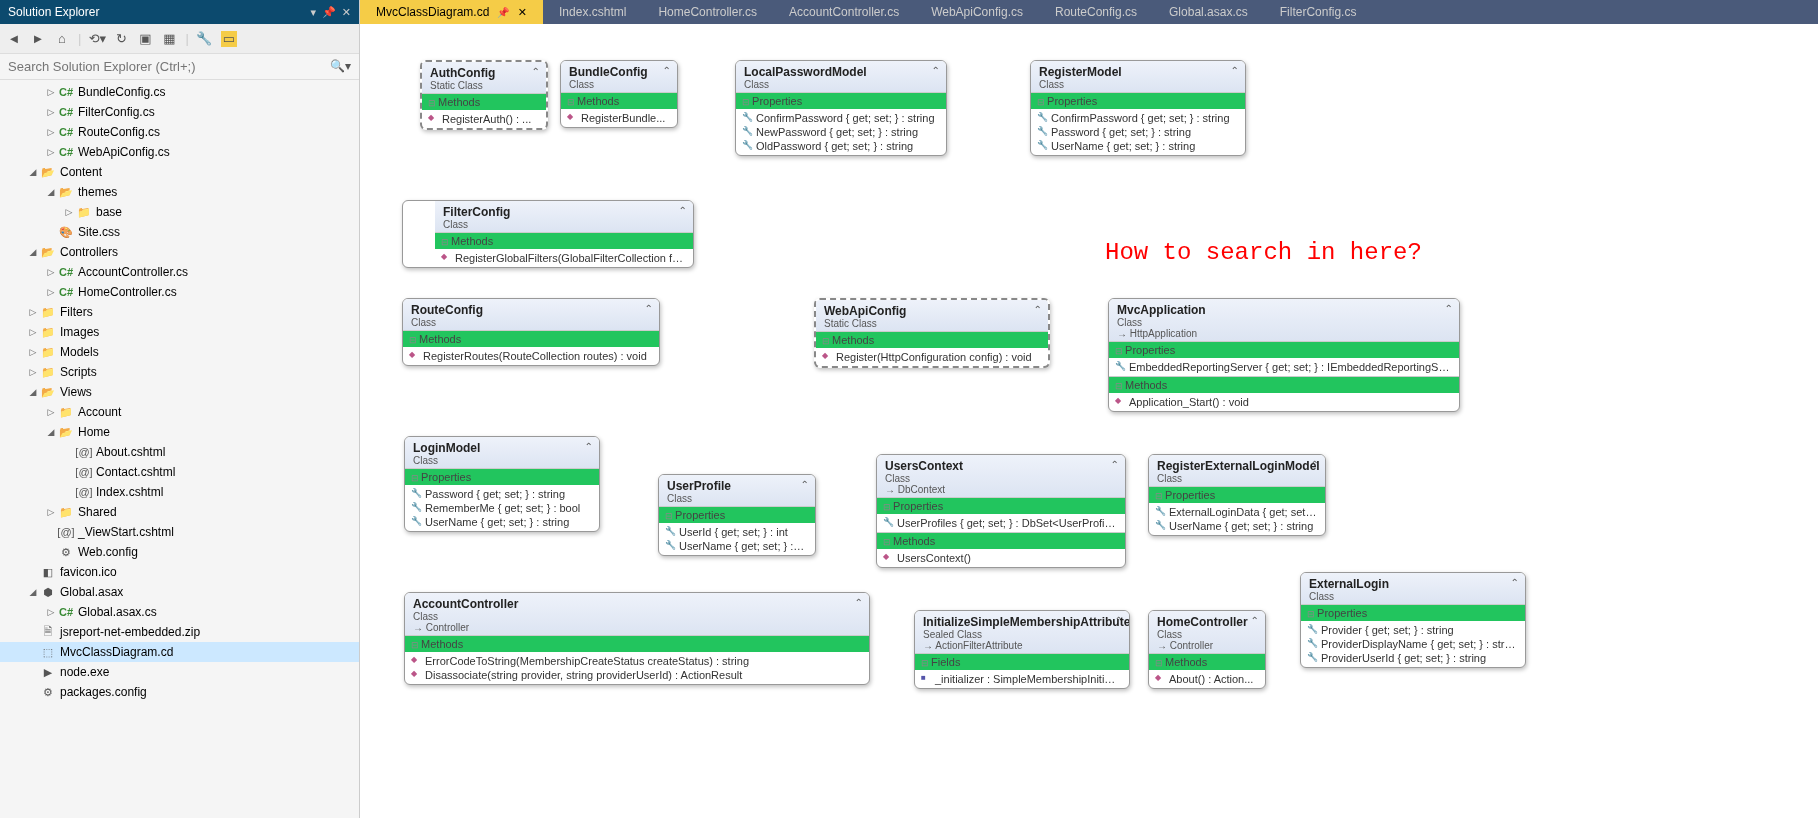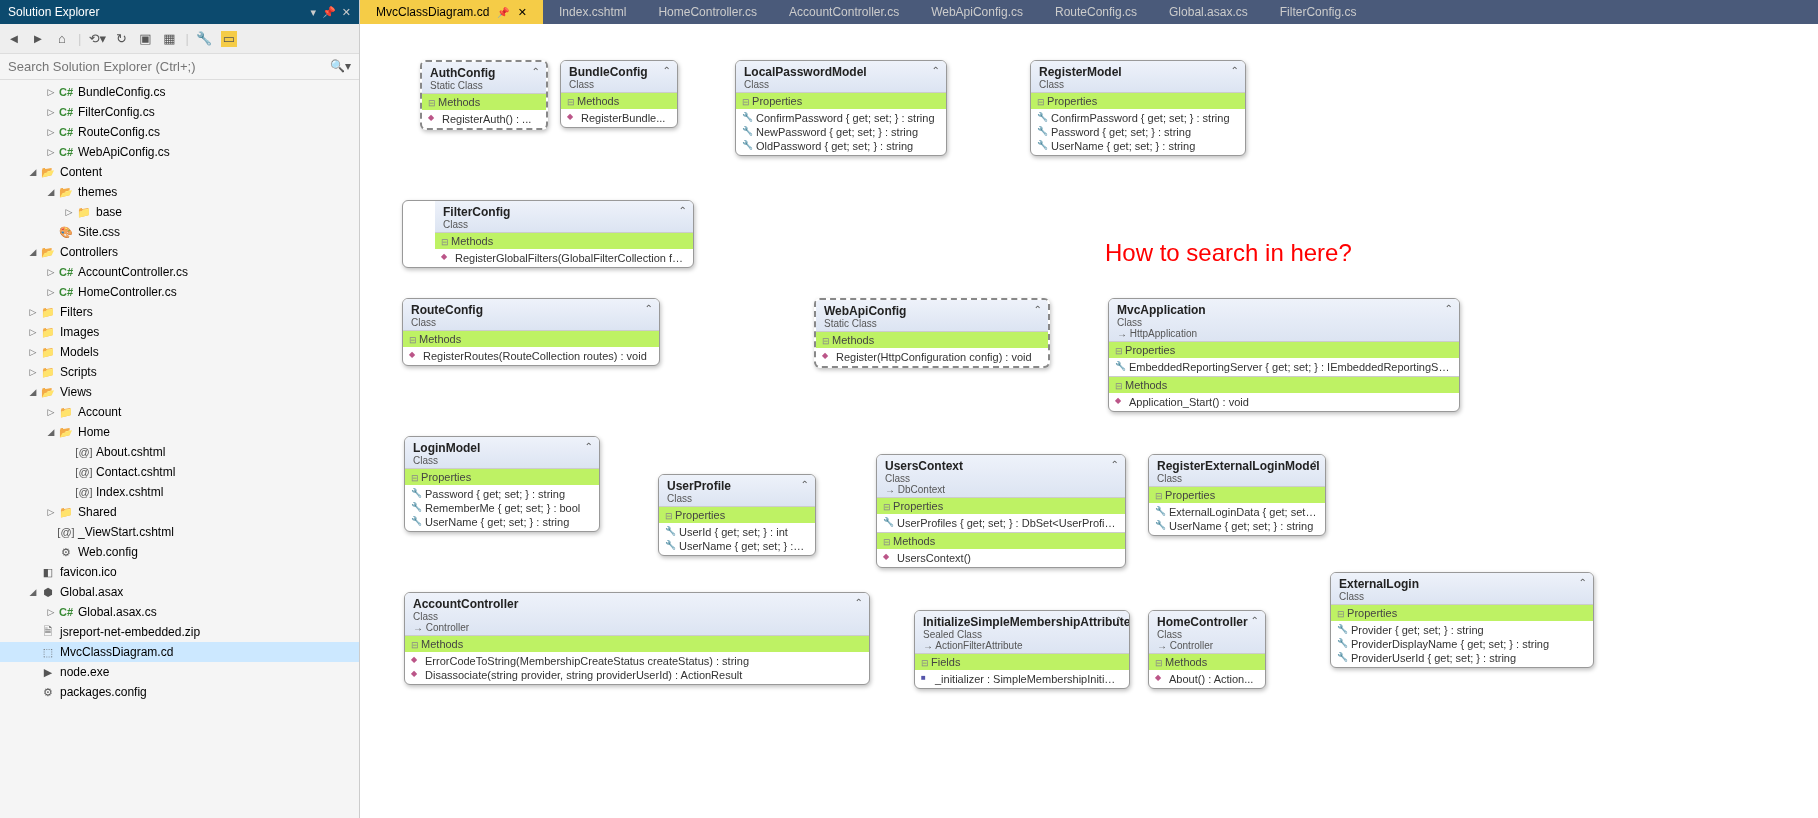--- a/index.html
+++ b/index.html
@@ -32,30 +32,30 @@
 .ic-cd{color:#555}
 .ic-exe{color:#555}
 .tree-label{white-space:nowrap}
 .main{flex:1;display:flex;flex-direction:column;background:#fff;overflow:hidden}
 .tabs{background:#4a5a7a;height:24px;display:flex;align-items:stretch;overflow:hidden}
 .tab{padding:0 16px;color:#ccc;display:flex;align-items:center;gap:8px;cursor:pointer;font-size:12px;white-space:nowrap}
 .tab.active{background:#f5cc47;color:#000}
 .tab .pin{font-size:10px}
 .tab .x{font-size:11px}
 .canvas{flex:1;position:relative;overflow:hidden;background:#fff}
-.annot{position:absolute;color:#ff0000;font-size:24px;font-family:Liberation Sans, sans-serif}
+.annot{position:absolute;color:#ff0000;font-size:24px;font-family:Liberation Mono, monospace}
 .cbox{position:absolute;border:1px solid #999;border-radius:6px;background:#fff;box-shadow:1px 2px 4px rgba(0,0,0,.25);overflow:hidden}
 .cbox.dashed{border:2px dashed #888}
 .cbox-hd{background:linear-gradient(#eef2fa,#dce4f2);padding:4px 8px 2px;position:relative}
 .cbox-hd .nm{font-weight:bold;font-size:12px;color:#222}
 .cbox-hd .kn{font-size:10px;color:#555}
 .cbox-hd .inh{font-size:10px;color:#555}
 .cbox-hd .coll{position:absolute;top:4px;right:6px;color:#555;font-size:10px;cursor:pointer}
 .csec{border-top:1px solid #ccc}
-.csec-h{padding:2px 6px;font-size:11px;color:#444;background:#bef264}
+.csec-h{padding:2px 6px;font-size:11px;color:#444;background:#22c55e}
 .csec-h::before{content:"⊟ ";color:#888;font-size:9px}
 .csec ul{list-style:none;padding:2px 0}
 .csec li{padding:1px 8px 1px 20px;font-size:11px;color:#333;white-space:nowrap;overflow:hidden;text-overflow:ellipsis;position:relative}
 .csec li::before{position:absolute;left:6px;top:1px;font-size:10px}
 .m-prop li::before{content:"🔧";font-size:9px}
 .m-meth li::before{content:"◆";color:#b58;font-size:8px}
 .m-fld li::before{content:"■";color:#55a;font-size:8px}
 </style>
 </head>
 <body>
@@ -490,21 +490,21 @@
           <div class="inh">→ Controller</div>
           <span class="coll">⌃</span>
         </div>
         <div class="csec m-meth">
           <div class="csec-h">Methods</div>
           <ul>
             <li>About() : Action...</li>
           </ul>
         </div>
       </div>
-      <div class="cbox" style="left: 970px; top: 548px; width: 264px;">
+      <div class="cbox" style="left: 940px; top: 548px; width: 226px;">
         <div class="cbox-hd">
           <div class="nm">ExternalLogin</div>
           <div class="kn">Class</div>
           <span class="coll">⌃</span>
         </div>
         <div class="csec m-prop">
           <div class="csec-h">Properties</div>
           <ul>
             <li>Provider { get; set; } : string</li>
             <li>ProviderDisplayName { get; set; } : string</li>

